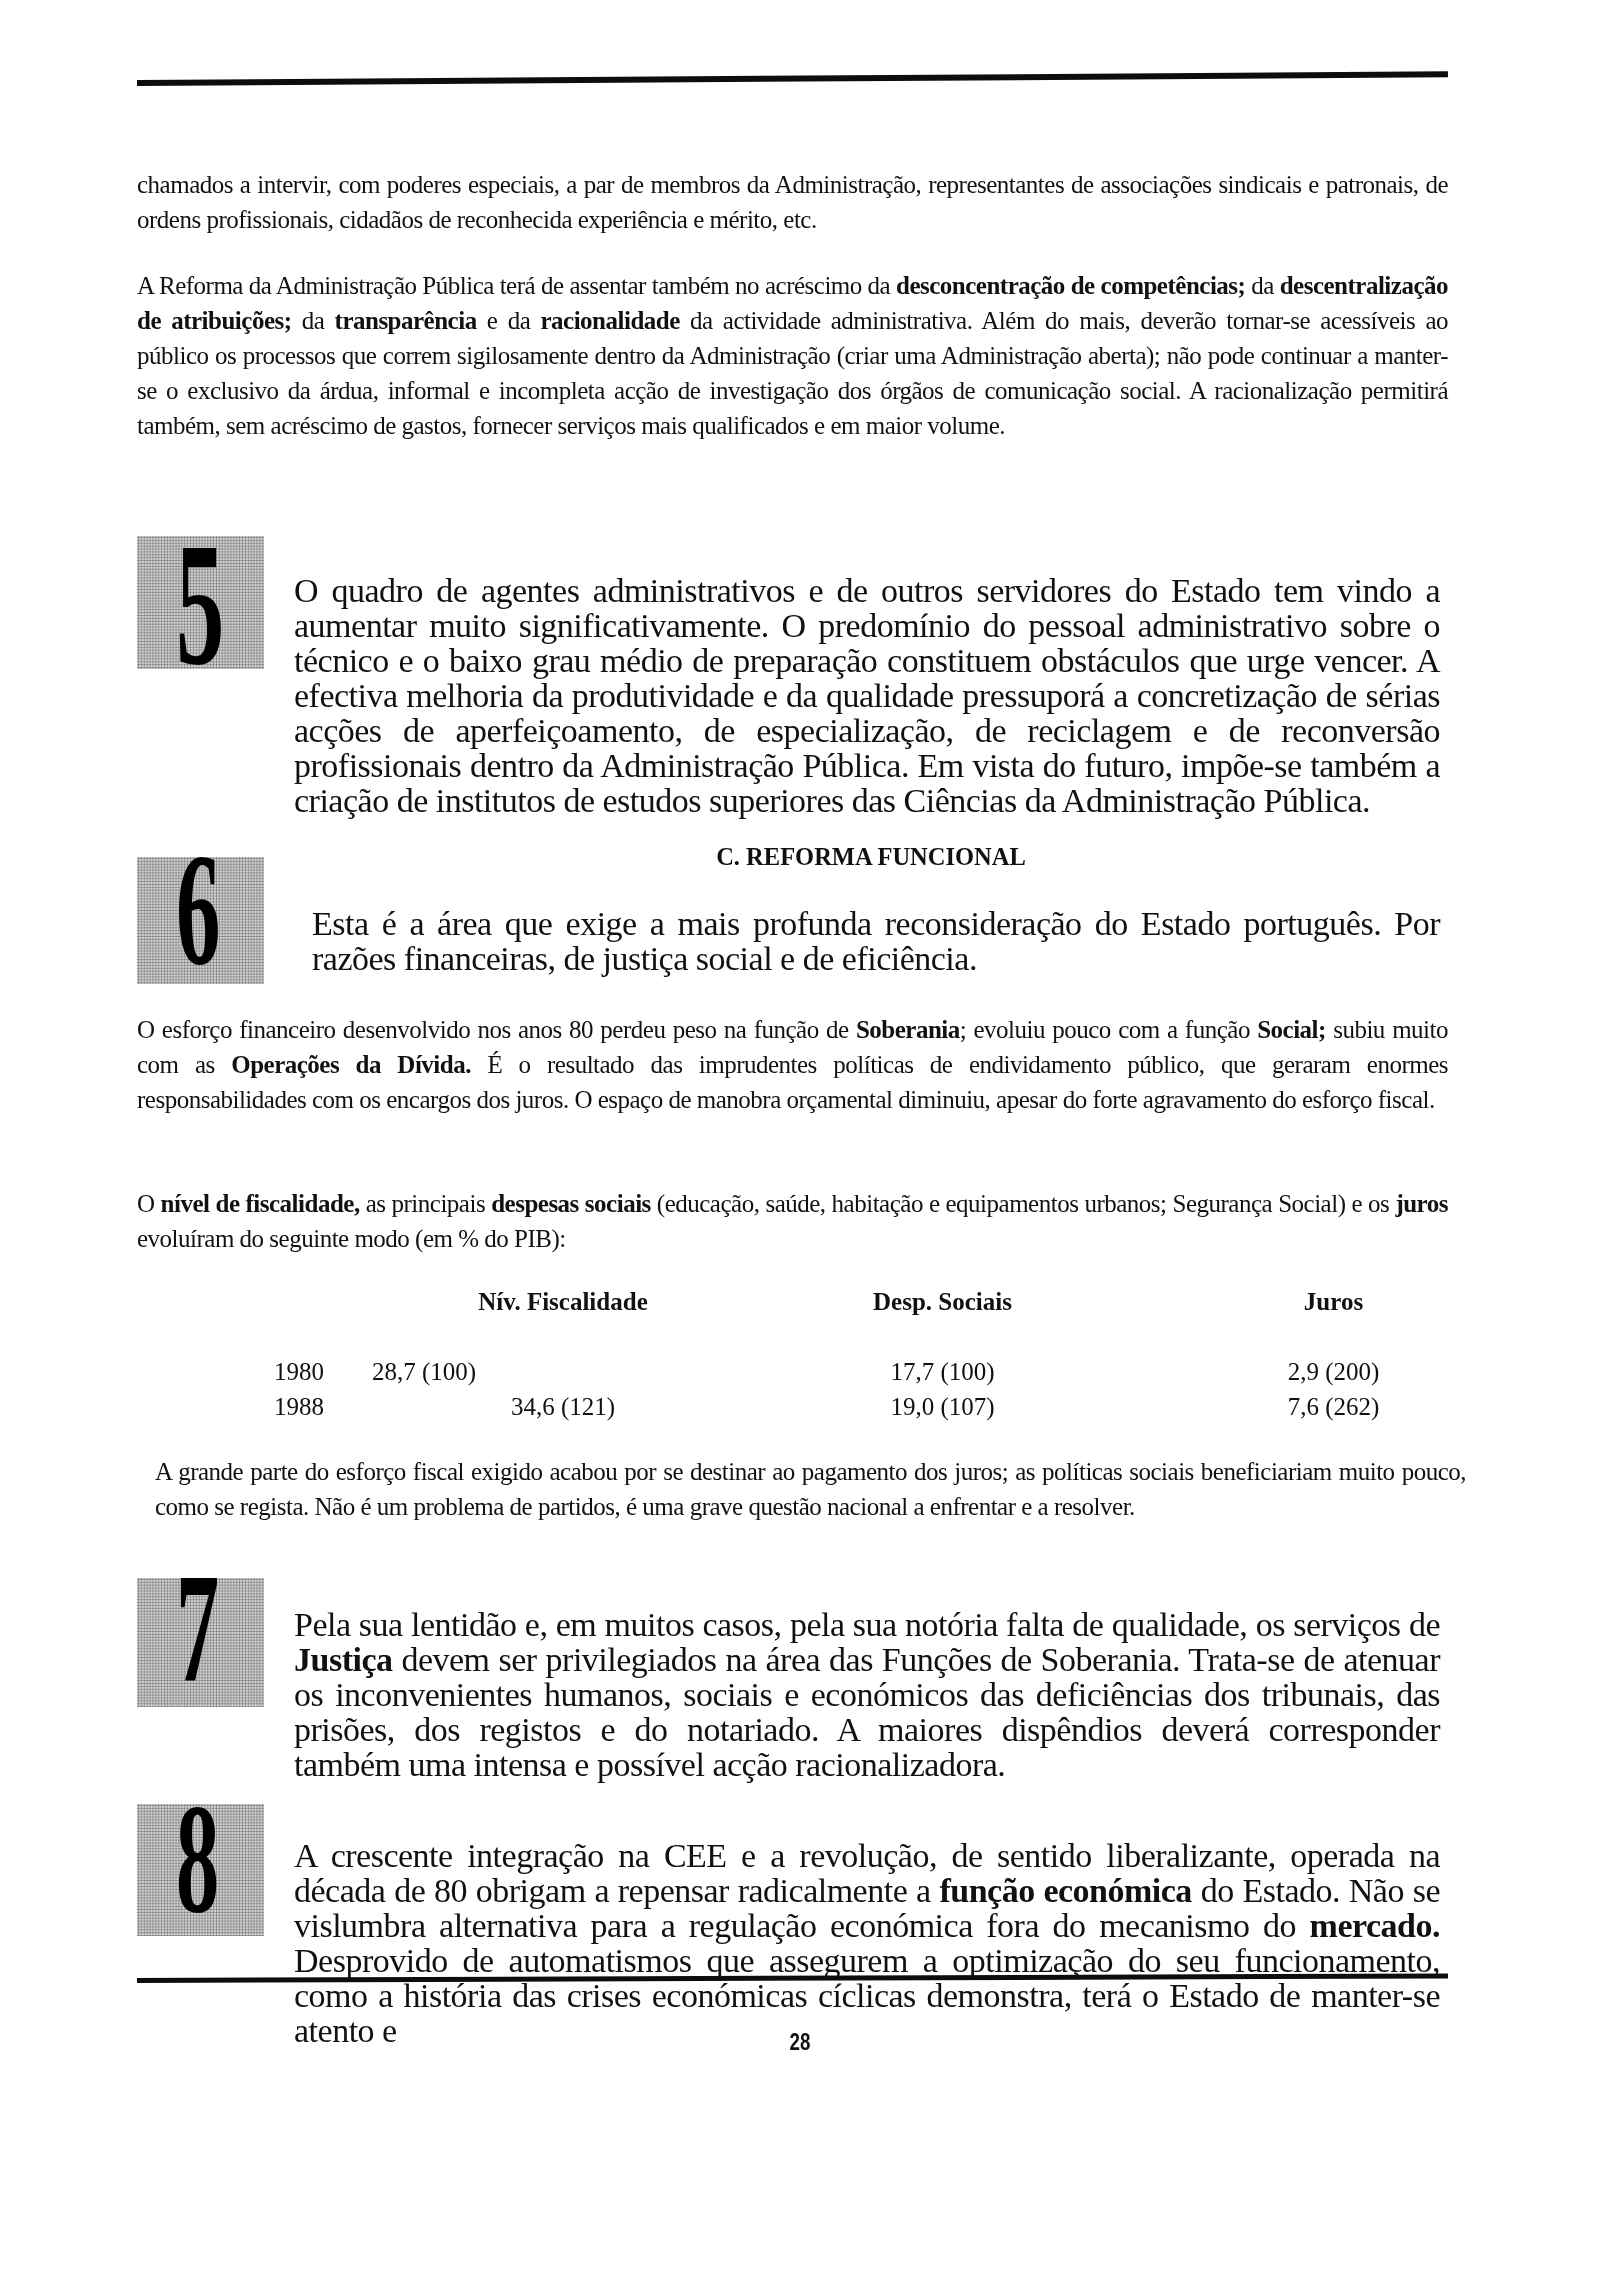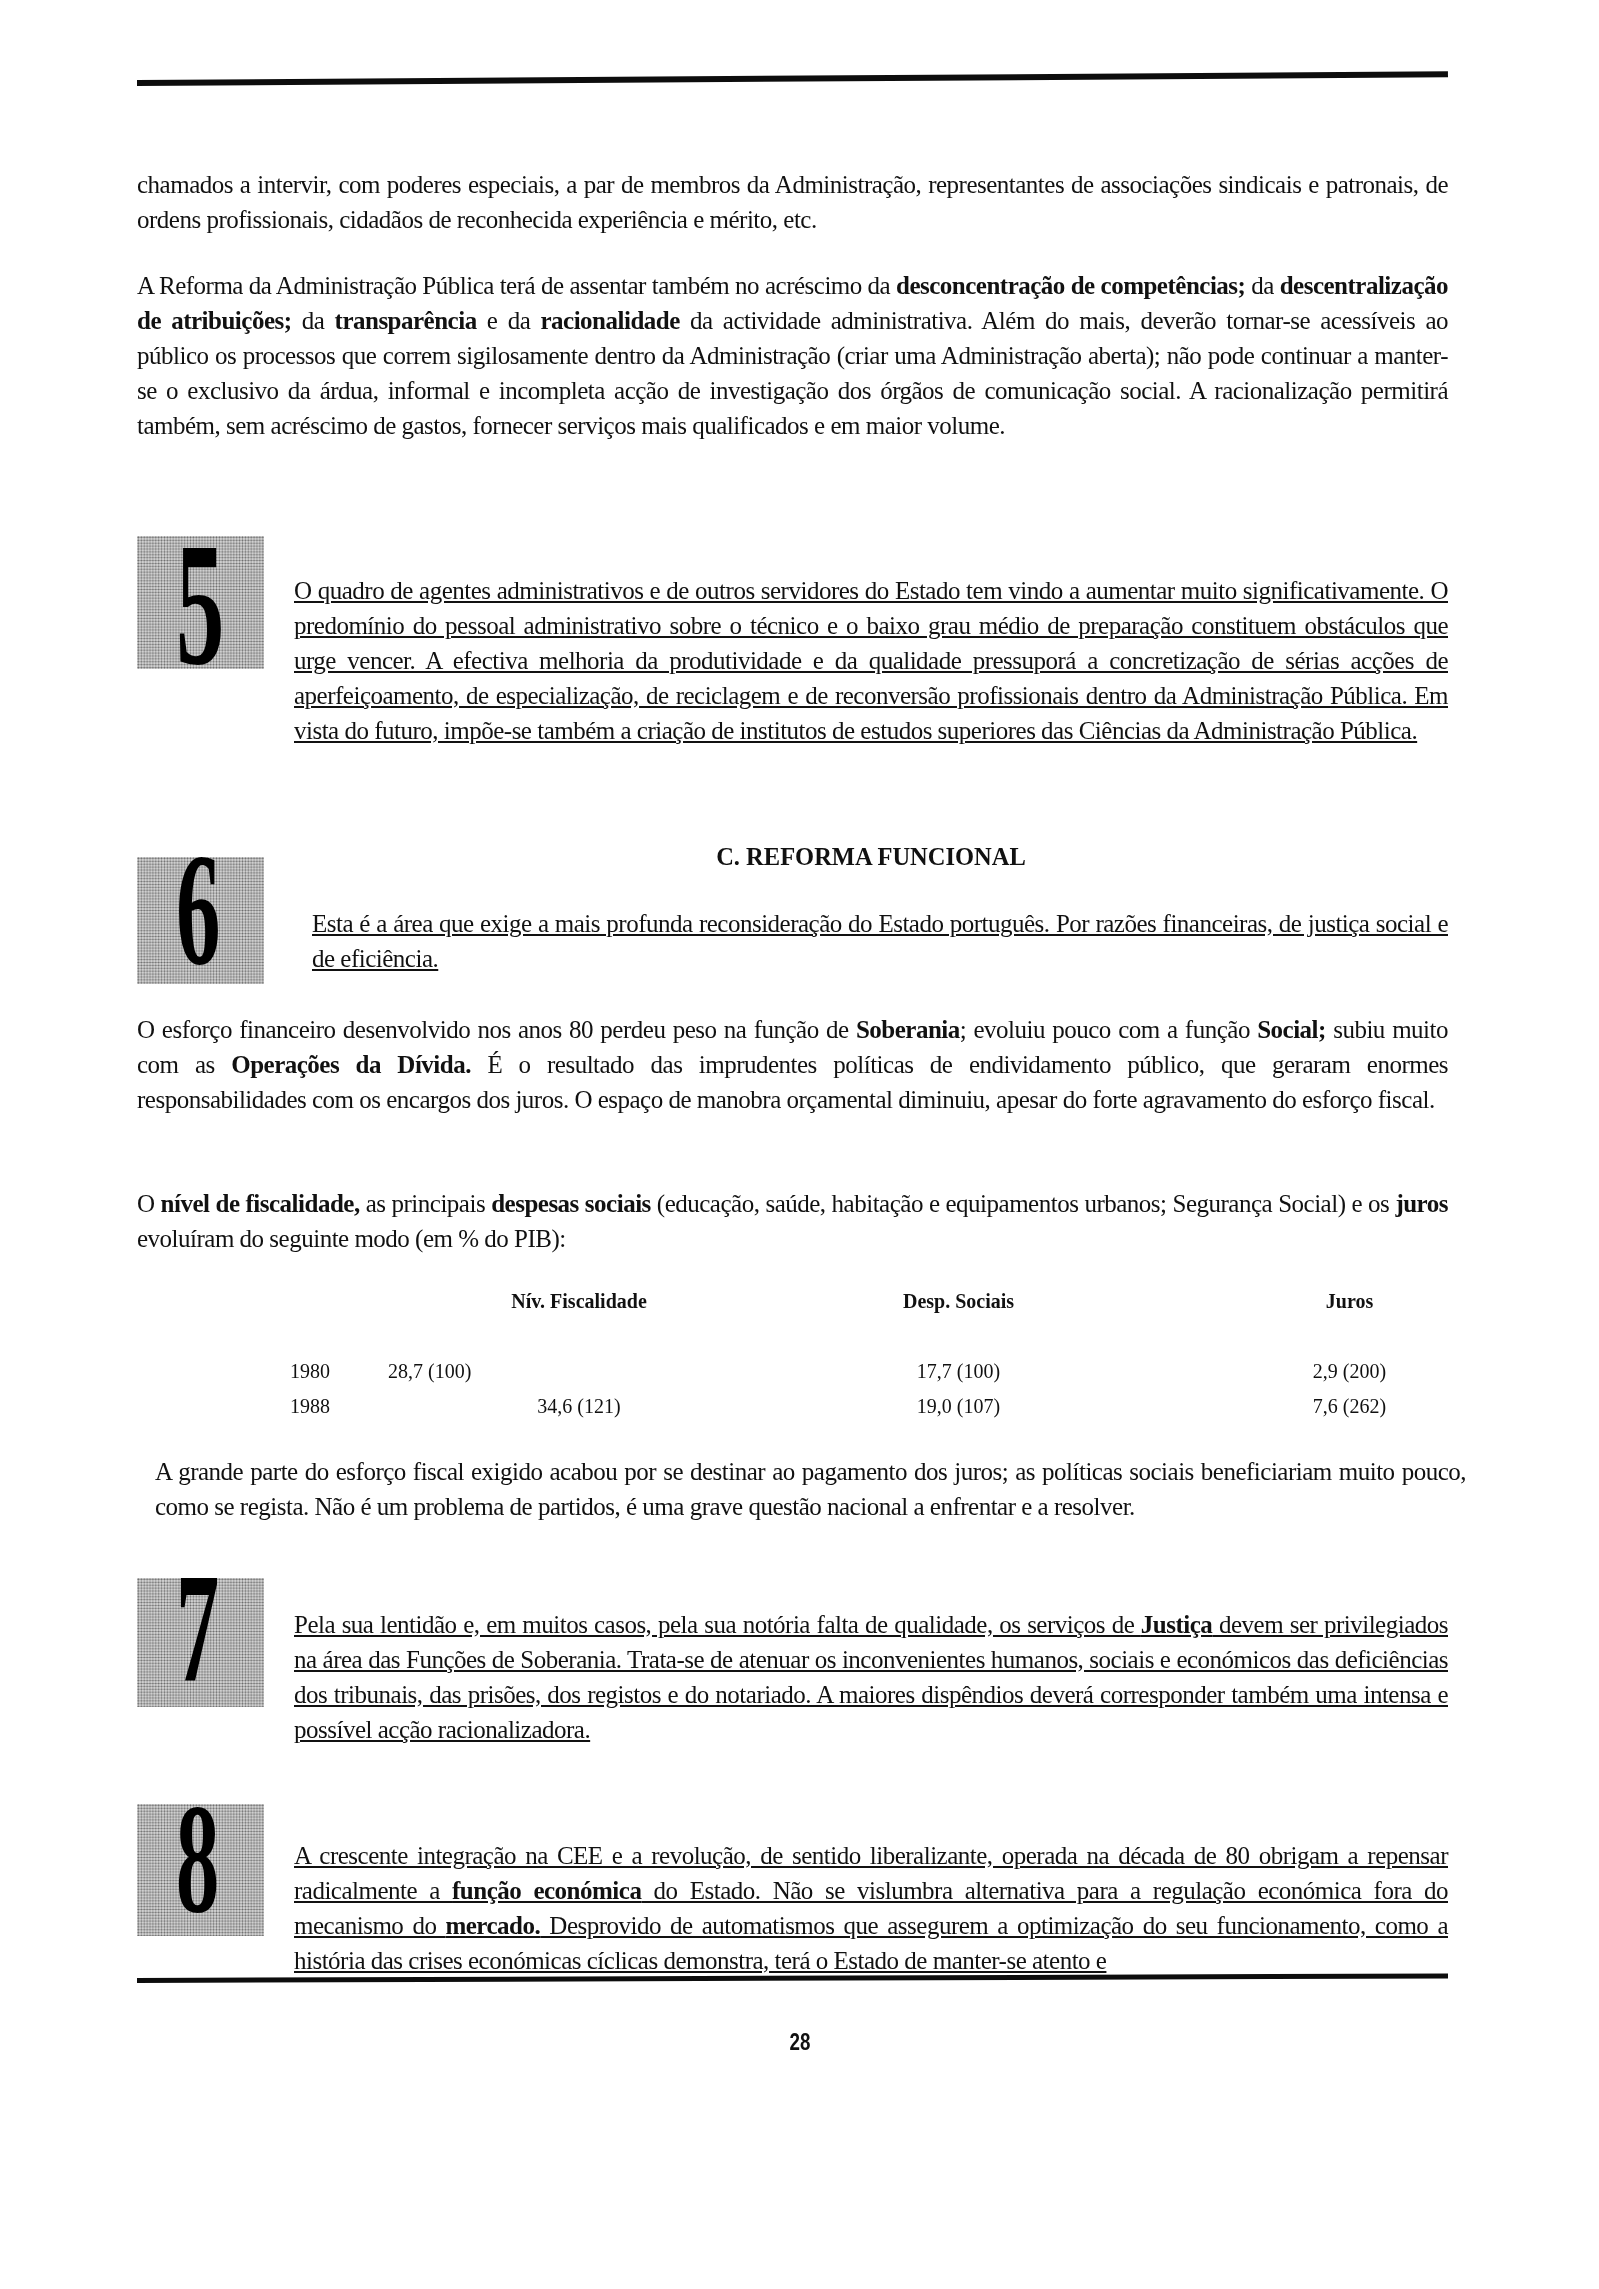--- a/index.html
+++ b/index.html
@@ -12,24 +12,24 @@
           text-align: justify; letter-spacing: -0.5px; }
   .para b { font-weight: bold; margin-top: 12px; }
   .block { position: absolute; left: 137px; width: 1311px; }
   .dropcap { position: absolute; left: 0; width: 127px; }
   .dropcap .screen { position: absolute; left: 0; width: 127px;
      background-color: #cfcfcf;
      background-image: radial-gradient(#6a6a6a 0.8px, transparent 1.1px);
      background-size: 2.9px 2.9px; }
   .dropcap .num { position: absolute; font-family: "Liberation Serif", serif; font-weight: bold;
      color: #000; line-height: 1; transform: scaleX(0.55); transform-origin: left top; }
-  .indent-text { position: absolute; left: 157px; right: 0; font-size: 25px; line-height: 35px;
-     text-align: justify; letter-spacing: -0.5px; text-decoration: underline; }
+  .indent-text { position: absolute; left: 157px; right: 8px; font-size: 34px; line-height: 35px;
+     text-align: justify; letter-spacing: -0.5px; }
   .heading { position: absolute; left: 0; right: 0; text-align: center; font-weight: bold; font-size: 24.5px; }
-  table.data { position: absolute; left: 143px; width: 1311px; border-collapse: collapse; font-size: 20px; }
+  table.data { position: absolute; left: 127px; width: 1311px; border-collapse: collapse; font-size: 25px; }
   table.data td, table.data th { padding: 0; height: 35px; }
   .pageno { position: absolute; top: 2029px; left: 0; width: 1600px; text-align: center;
      font-family: "Liberation Sans", sans-serif; font-weight: bold; font-size: 23.5px; transform: scaleX(0.8); }
 </style>
 </head>
 <body>
 
 <div class="rule top"></div>
 
 <p class="para" style="top:167px;margin:0;">chamados a intervir, com poderes especiais, a par de membros da Administração, representantes de associações sindicais e patronais, de ordens profissionais, cidadãos de reconhecida experiência e mérito, etc.</p>

